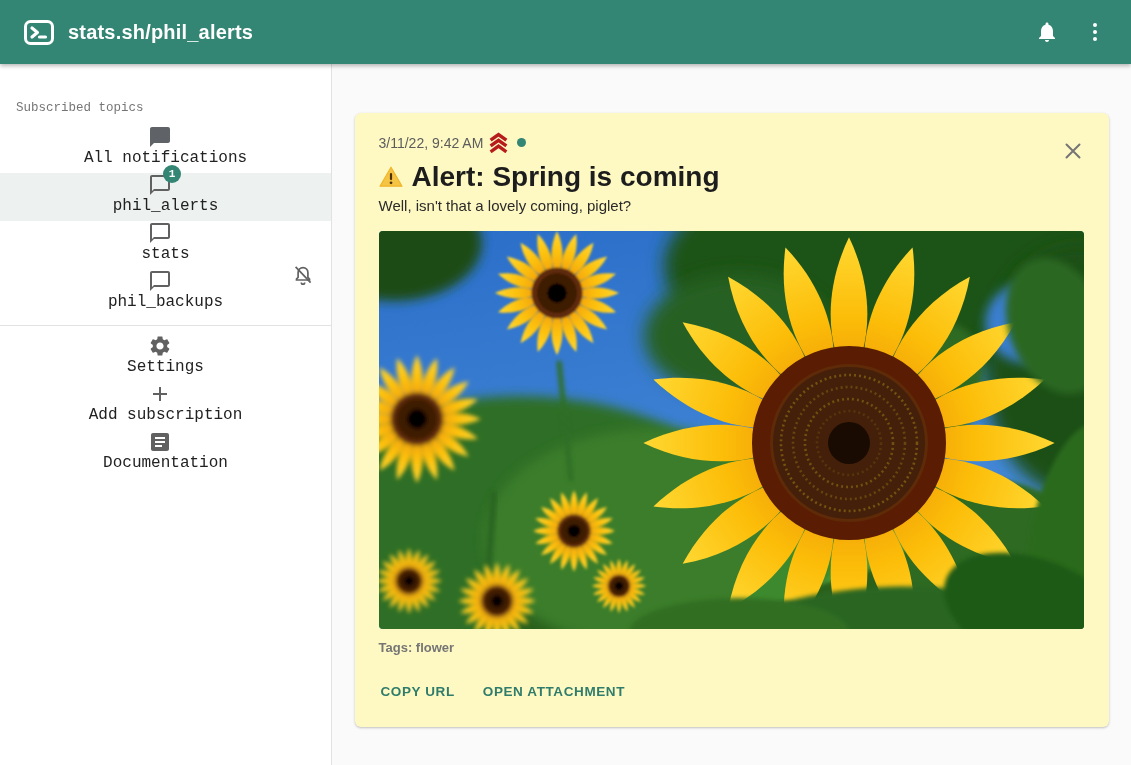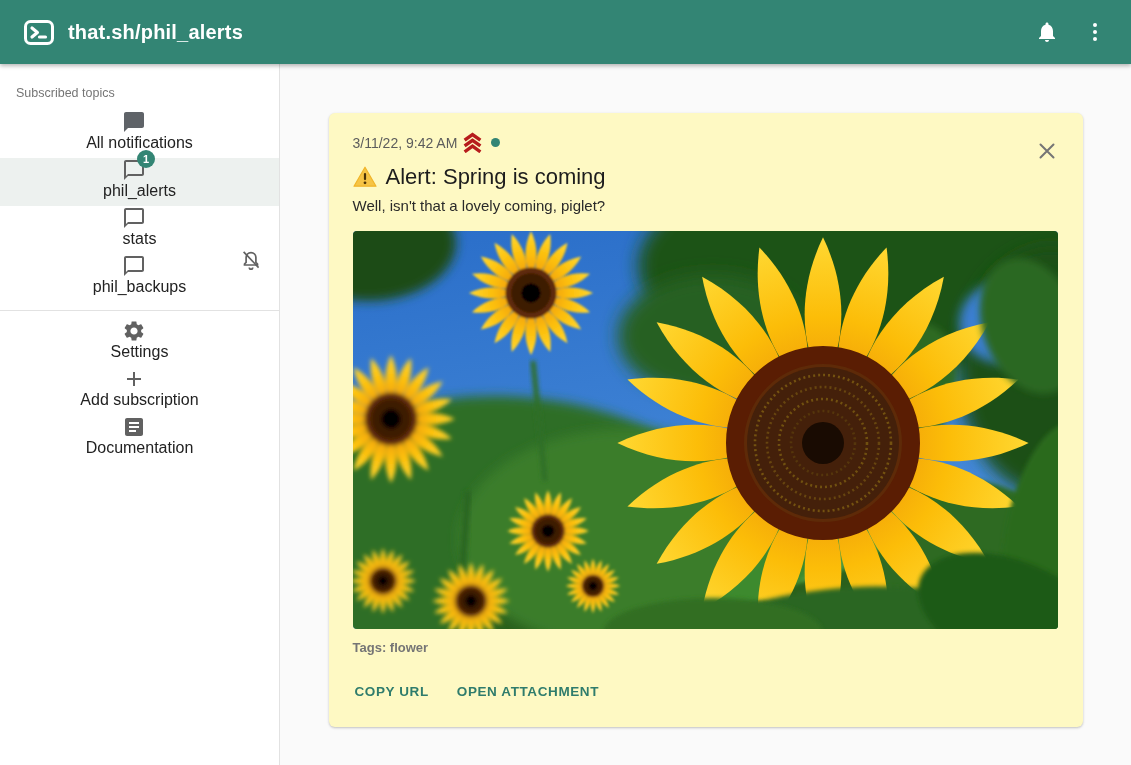--- a/index.html
+++ b/index.html
@@ -10,63 +10,63 @@
   .appbar { height:64px; background:#338574; color:#fff; display:flex; align-items:center;
     padding:0 12px 0 24px; box-shadow:0 2px 4px rgba(0,0,0,.28); position:relative; z-index:5; }
   .appbar .logo { display:flex; align-items:center; margin-right:14px; }
   .appbar h1 { font-size:20px; font-weight:700; margin:0; letter-spacing:.2px; }
   .appbar .spacer { flex:1; }
   .iconbtn { width:48px; height:48px; border:none; background:transparent; border-radius:50%;
     display:flex; align-items:center; justify-content:center; cursor:pointer; padding:0; }
 
   
   .layout { display:flex; height:701px; }
-  .sidebar { width:280px; flex:none; background:#fff; border-right:1px solid #e2e2e2; padding-top:6px; }
+  .sidebar { width:332px; flex:none; background:#fff; border-right:1px solid #e2e2e2; padding-top:21px;font-family:Liberation Mono, monospace; }
   .caption { color:#757575; font-size:12.5px; padding:16px 16px 10px; }
   .item { display:flex; align-items:center; height:48px; padding:0 16px; font-size:16px;
     color:#222; cursor:pointer;flex-direction:column; }
   .item.selected { background:#edf1ef; }
   .item .ic { width:24px; height:24px; margin-right:11px; flex:none; position:relative; }
   .item .trailing { margin-left:auto; width:24px; height:24px; }
   .badge { position:absolute; top:-8px; right:-9px; width:18px; height:18px; border-radius:50%;
     background:#338574; color:#fff; font-size:11px; font-weight:700; display:flex;
     align-items:center; justify-content:center; }
   .divider { height:1px; background:#e2e2e2; margin:8px 0; }
 
   
   .main { flex:1; background:#fafafa; }
   .card { width:754px; margin:49px auto 0; background:#fef9c3; border-radius:6px;
     box-shadow:0 1px 3px rgba(0,0,0,.14), 0 1px 2px rgba(0,0,0,.10);
     padding:19px 24px 20px; position:relative; }
   .meta { display:flex; align-items:center; gap:6px; color:#5c5c5c; font-size:14px; line-height:20px; }
   .dot { width:9px; height:9px; border-radius:50%; background:#338574; margin-left:3px; }
   .closebtn { position:absolute; top:24px; right:22px; width:28px; height:28px; border:none;
     background:transparent; cursor:pointer; padding:0; display:flex; align-items:center; justify-content:center; }
-  .title { display:flex; align-items:center; gap:9px; font-size:22px; font-weight:400;
+  .title { display:flex; align-items:center; gap:9px; font-size:28px; font-weight:700;
     color:#1d1d1d; margin:9px 0 4px; line-height:30px; }
   .bodytext { font-size:15px; color:#2a2a2a; margin:0 0 15px; line-height:20px; }
   figure.attachment { margin:0; }
   .photo { display:block; width:705px; height:398px; border-radius:4px; }
   .tags { color:#757575; font-size:13px; margin-top:11px;font-weight:bold; }
   .actions { margin-top:21px; display:flex; gap:24px; }
   .textbtn { border:none; background:transparent; color:#2f7c6c; font-family:inherit;
     font-size:13.5px; font-weight:700; letter-spacing:.6px; padding:8px 2px; cursor:pointer; }
 </style>
 </head>
 <body>
 
 <header class="appbar">
   <span class="logo">
     <svg width="30" height="25" viewBox="0 0 30 25">
       <rect x="1.5" y="1.5" width="27" height="22" rx="5" fill="none" stroke="#fff" stroke-width="3"></rect>
       <path d="M8 8l5.4 4.5L8 17" fill="none" stroke="#fff" stroke-width="3.2" stroke-linecap="round" stroke-linejoin="round"></path>
       <line x1="15.5" y1="17" x2="21.5" y2="17" stroke="#fff" stroke-width="3.2" stroke-linecap="round"></line>
     </svg>
   </span>
-  <h1>that.sh/phil_alerts</h1>
+  <h1>stats.sh/phil_alerts</h1>
   <span class="spacer"></span>
   <button class="iconbtn">
     <svg width="24" height="24" viewBox="0 0 24 24" fill="#ffffff">
       <path d="M12 22c1.1 0 2-.9 2-2h-4c0 1.1.9 2 2 2zm6-6v-5c0-3.07-1.63-5.64-4.5-6.32V4c0-.83-.67-1.5-1.5-1.5S10.5 3.17 10.5 4v.68C7.64 5.36 6 7.92 6 11v5l-2 2v1h16v-1l-2-2z"></path>
     </svg>
   </button>
   <button class="iconbtn">
     <svg width="24" height="24" viewBox="0 0 24 24" fill="#ffffff">
       <circle cx="12" cy="5" r="2"></circle>
         <circle cx="12" cy="12" r="2"></circle>

